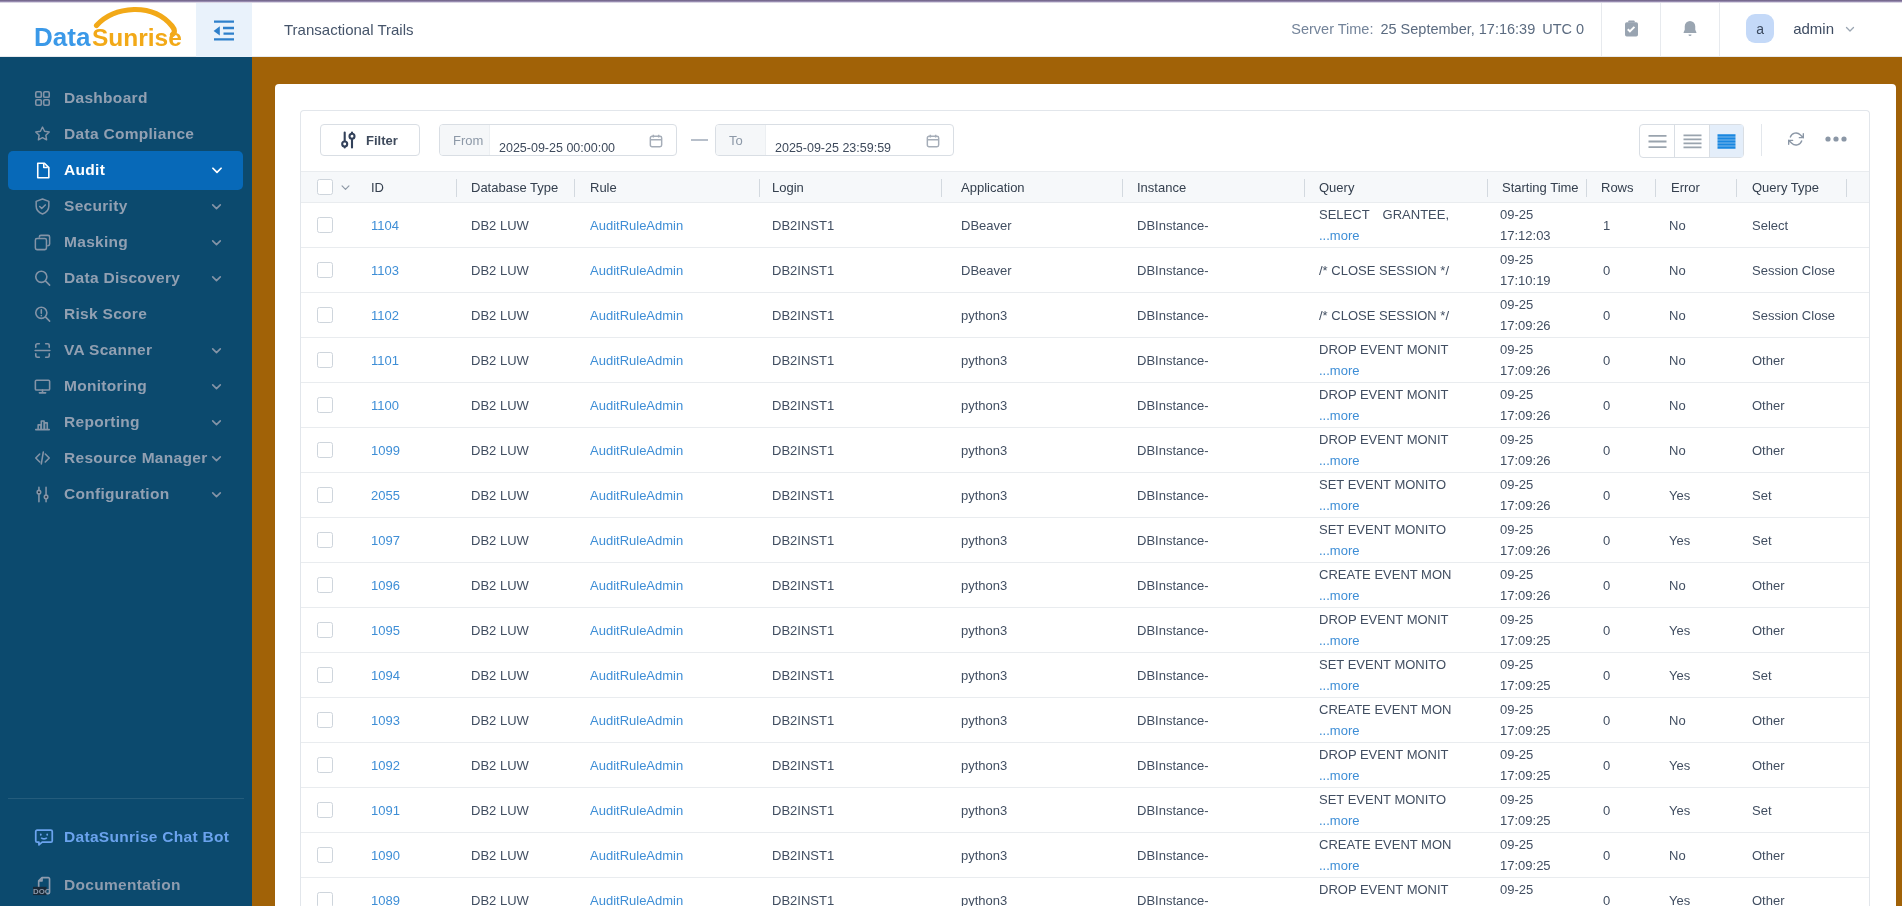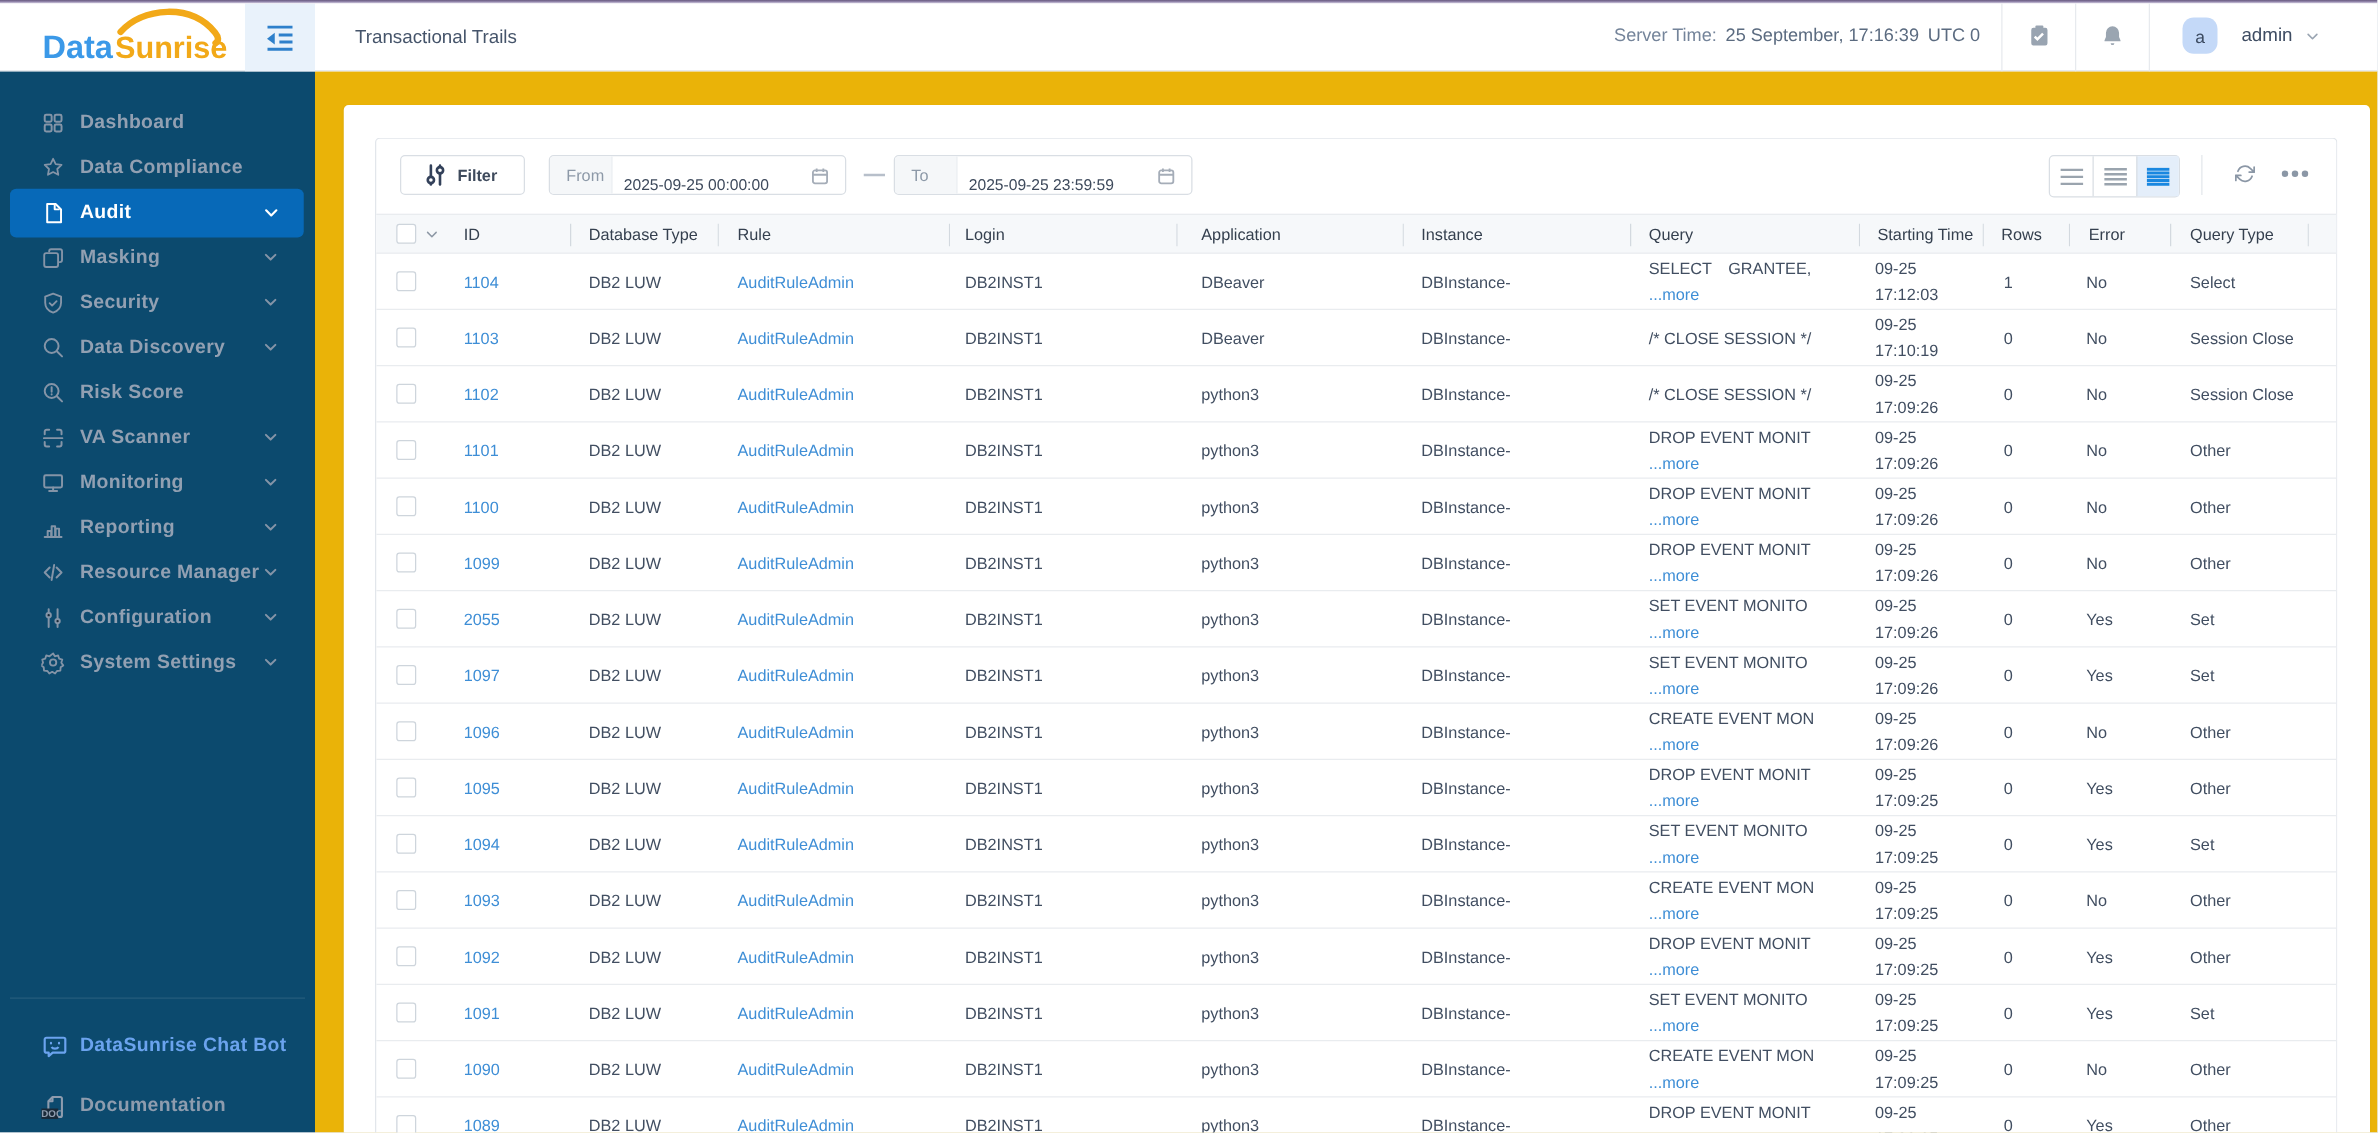--- a/index.html
+++ b/index.html
@@ -25,21 +25,21 @@
   .mi .tx { position:absolute; left:64px; font-size:15.5px; font-weight:bold; letter-spacing:.3px; white-space:nowrap; }
   .mi .ch { position:absolute; left:210px; width:14px; height:14px; }
   .mi.sel { color:#fff; }
   .mi.sel .bg { position:absolute; left:8px; right:9px; top:-1px; bottom:-2px; background:#0769b8; border-radius:5px; }
   .mi > * { position:relative; }
   .sbot { position:absolute; left:0; top:741px; width:252px; }
   .sbsep { height:1px; background:rgba(255,255,255,.10); margin:0 8px; }
   .sbi { position:relative; height:48px; display:flex; align-items:center; }
   .sbi .ic { position:absolute; left:33px; width:20px; height:20px; }
   .sbi .tx { position:absolute; left:64px; font-size:15.5px; font-weight:bold; letter-spacing:.3px; }
-  .main { position:absolute; left:252px; top:57px; right:0; bottom:0; background:#eab308; }
+  .main { position:absolute; left:252px; top:57px; right:0; bottom:0; background:#a16207; }
   .card { position:absolute; left:23px; top:27px; right:6px; bottom:-10px; background:#fff; border-radius:4px; box-shadow:0 1px 2px rgba(40,60,90,.06); }
   .panel { position:absolute; left:25px; top:26px; width:1570px; bottom:0; border:1px solid #e2e6eb; border-bottom:none; border-radius:4px 4px 0 0; }
   .tbar { position:absolute; left:0; top:0; right:0; height:60px; }
   .btn { position:absolute; border:1px solid #d9dee4; border-radius:4px; background:#fff; }
   .fbtn { left:19px; top:13px; width:100px; height:32px; display:flex; align-items:center; }
   .fbtn .tx { font-size:13px; font-weight:bold; color:#3e4a5c; margin-left:9px; }
   .dinput { position:absolute; top:13px; height:32px; border:1px solid #d9dee4; border-radius:4px; background:#fff; display:flex; align-items:flex-end; overflow:hidden; }
   .dinput .lab { width:50px; align-self:stretch; background:#f5f7f9; color:#8d99a8; font-size:13px; display:flex; align-items:center; padding-left:13px; border-right:1px solid #eceff2; }
   .dinput .val { font-size:12.5px; color:#3e4a5c; margin-left:9px; }
   .dinput .cal { position:absolute; right:12px; top:8px; }
@@ -142,37 +142,37 @@
           </svg>
         </span>
         <span class="tx">Audit</span>
         <span class="ch"><svg width="14" height="14" viewBox="0 0 24 24" fill="none" stroke="#fff" stroke-width="3" stroke-linecap="round" stroke-linejoin="round">
             <path d="M5 9 l7 7 7-7"></path>
           </svg></span>
       </div>
     <div class="mi">
         <span class="ic">
           <svg width="21" height="21" viewBox="0 0 24 24" fill="none" stroke="#8494a7" stroke-width="1.9" stroke-linejoin="round">
+            <path d="M12 2.5 l8 3 v6c0 5-3.5 8.5-8 10-4.5-1.5-8-5-8-10v-6z"></path>
+            <path d="M8.5 12 l2.5 2.5 4.5-4.5" stroke-linecap="round"></path>
+          </svg>
+        </span>
+        <span class="tx">Security</span>
+        <span class="ch"><svg width="13" height="13" viewBox="0 0 24 24" fill="none" stroke="#8494a7" stroke-width="3" stroke-linecap="round" stroke-linejoin="round">
+            <path d="M5 9 l7 7 7-7"></path>
+          </svg></span>
+      </div>
+    <div class="mi">
+        <span class="ic">
+          <svg width="21" height="21" viewBox="0 0 24 24" fill="none" stroke="#8494a7" stroke-width="1.9" stroke-linejoin="round">
             <path d="M8 6 V5 a2 2 0 0 1 2-2 h9 a2 2 0 0 1 2 2 v9 a2 2 0 0 1-2 2 h-1"></path>
             <rect x="3" y="7" width="14" height="14" rx="2"></rect>
           </svg>
         </span>
         <span class="tx">Masking</span>
-        <span class="ch"><svg width="13" height="13" viewBox="0 0 24 24" fill="none" stroke="#8494a7" stroke-width="3" stroke-linecap="round" stroke-linejoin="round">
-            <path d="M5 9 l7 7 7-7"></path>
-          </svg></span>
-      </div>
-    <div class="mi">
-        <span class="ic">
-          <svg width="21" height="21" viewBox="0 0 24 24" fill="none" stroke="#8494a7" stroke-width="1.9" stroke-linejoin="round">
-            <path d="M12 2.5 l8 3 v6c0 5-3.5 8.5-8 10-4.5-1.5-8-5-8-10v-6z"></path>
-            <path d="M8.5 12 l2.5 2.5 4.5-4.5" stroke-linecap="round"></path>
-          </svg>
-        </span>
-        <span class="tx">Security</span>
         <span class="ch"><svg width="13" height="13" viewBox="0 0 24 24" fill="none" stroke="#8494a7" stroke-width="3" stroke-linecap="round" stroke-linejoin="round">
             <path d="M5 9 l7 7 7-7"></path>
           </svg></span>
       </div>
     <div class="mi">
         <span class="ic">
           <svg width="22" height="22" viewBox="0 0 24 24" fill="none" stroke="#8494a7" stroke-width="2" stroke-linecap="round">
             <circle cx="10.5" cy="10.5" r="7"></circle>
             <path d="M16 16 l5 5"></path>
           </svg>
@@ -239,32 +239,20 @@
       </div>
     <div class="mi">
         <span class="ic">
           <svg width="21" height="21" viewBox="0 0 24 24" fill="none" stroke="#8494a7" stroke-width="2" stroke-linecap="round">
             <path d="M7.5 3 v18 M16.5 3 v18"></path>
             <circle cx="7.5" cy="9" r="2.2" fill="#192938"></circle>
             <circle cx="16.5" cy="15" r="2.2" fill="#192938"></circle>
           </svg>
         </span>
         <span class="tx">Configuration</span>
-        <span class="ch"><svg width="13" height="13" viewBox="0 0 24 24" fill="none" stroke="#8494a7" stroke-width="3" stroke-linecap="round" stroke-linejoin="round">
-            <path d="M5 9 l7 7 7-7"></path>
-          </svg></span>
-      </div>
-    <div class="mi">
-        <span class="ic">
-          <svg width="22" height="22" viewBox="0 0 24 24" fill="none" stroke="#8494a7" stroke-width="1.9">
-            <circle cx="12" cy="12" r="3.2"></circle>
-            <path d="M12 2.5 l1.8 3 3.4-.9 1 3.3 3.3 1-1 3.4 2 2.7-2.7 2-.3 3.5-3.5.3-2 2.7-3-1.8-3 1.8-2-2.7-3.5-.3-.3-3.5-2.7-2 2-2.7-1-3.4 3.3-1 1-3.3 3.4.9z" stroke-linejoin="round" transform="scale(0.97) translate(0.4,0.4)"></path>
-          </svg>
-        </span>
-        <span class="tx">System Settings</span>
         <span class="ch"><svg width="13" height="13" viewBox="0 0 24 24" fill="none" stroke="#8494a7" stroke-width="3" stroke-linecap="round" stroke-linejoin="round">
             <path d="M5 9 l7 7 7-7"></path>
           </svg></span>
       </div>
   </div>
   <div class="sbot">
     <div class="sbsep"></div>
     <div style="height:14px"></div>
     <div class="sbi" style="color:#6ba3ee">
         <span class="ic"><svg width="22" height="22" viewBox="0 0 24 24" fill="none" stroke="#6ba3ee" stroke-width="1.9" stroke-linejoin="round">

